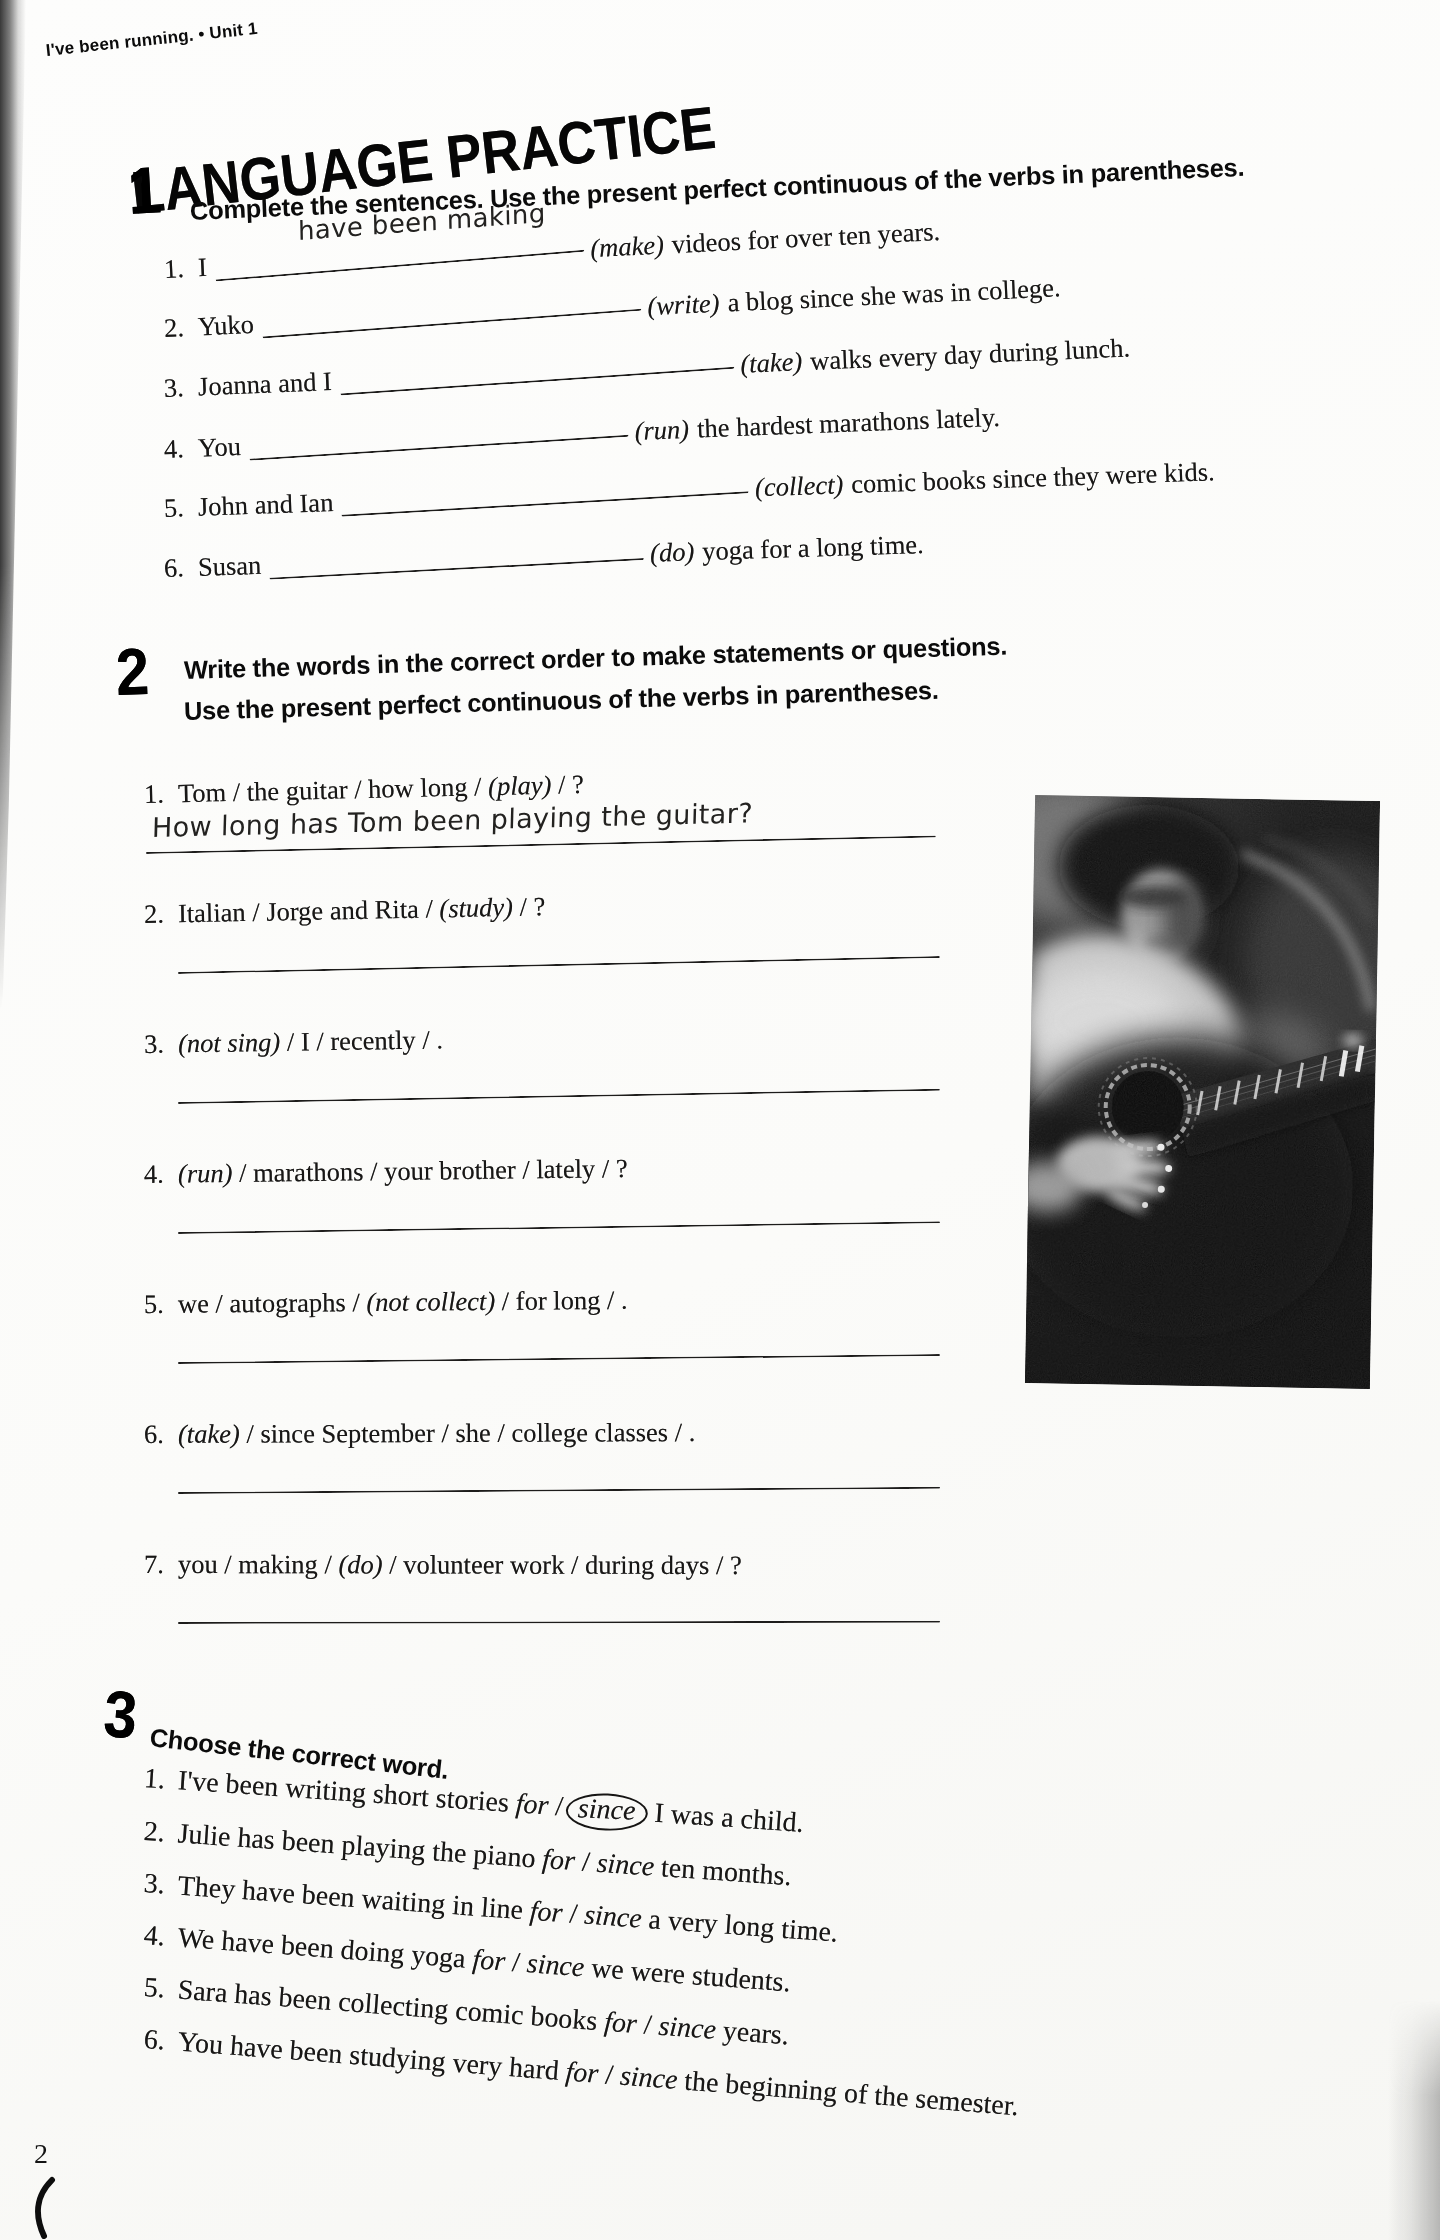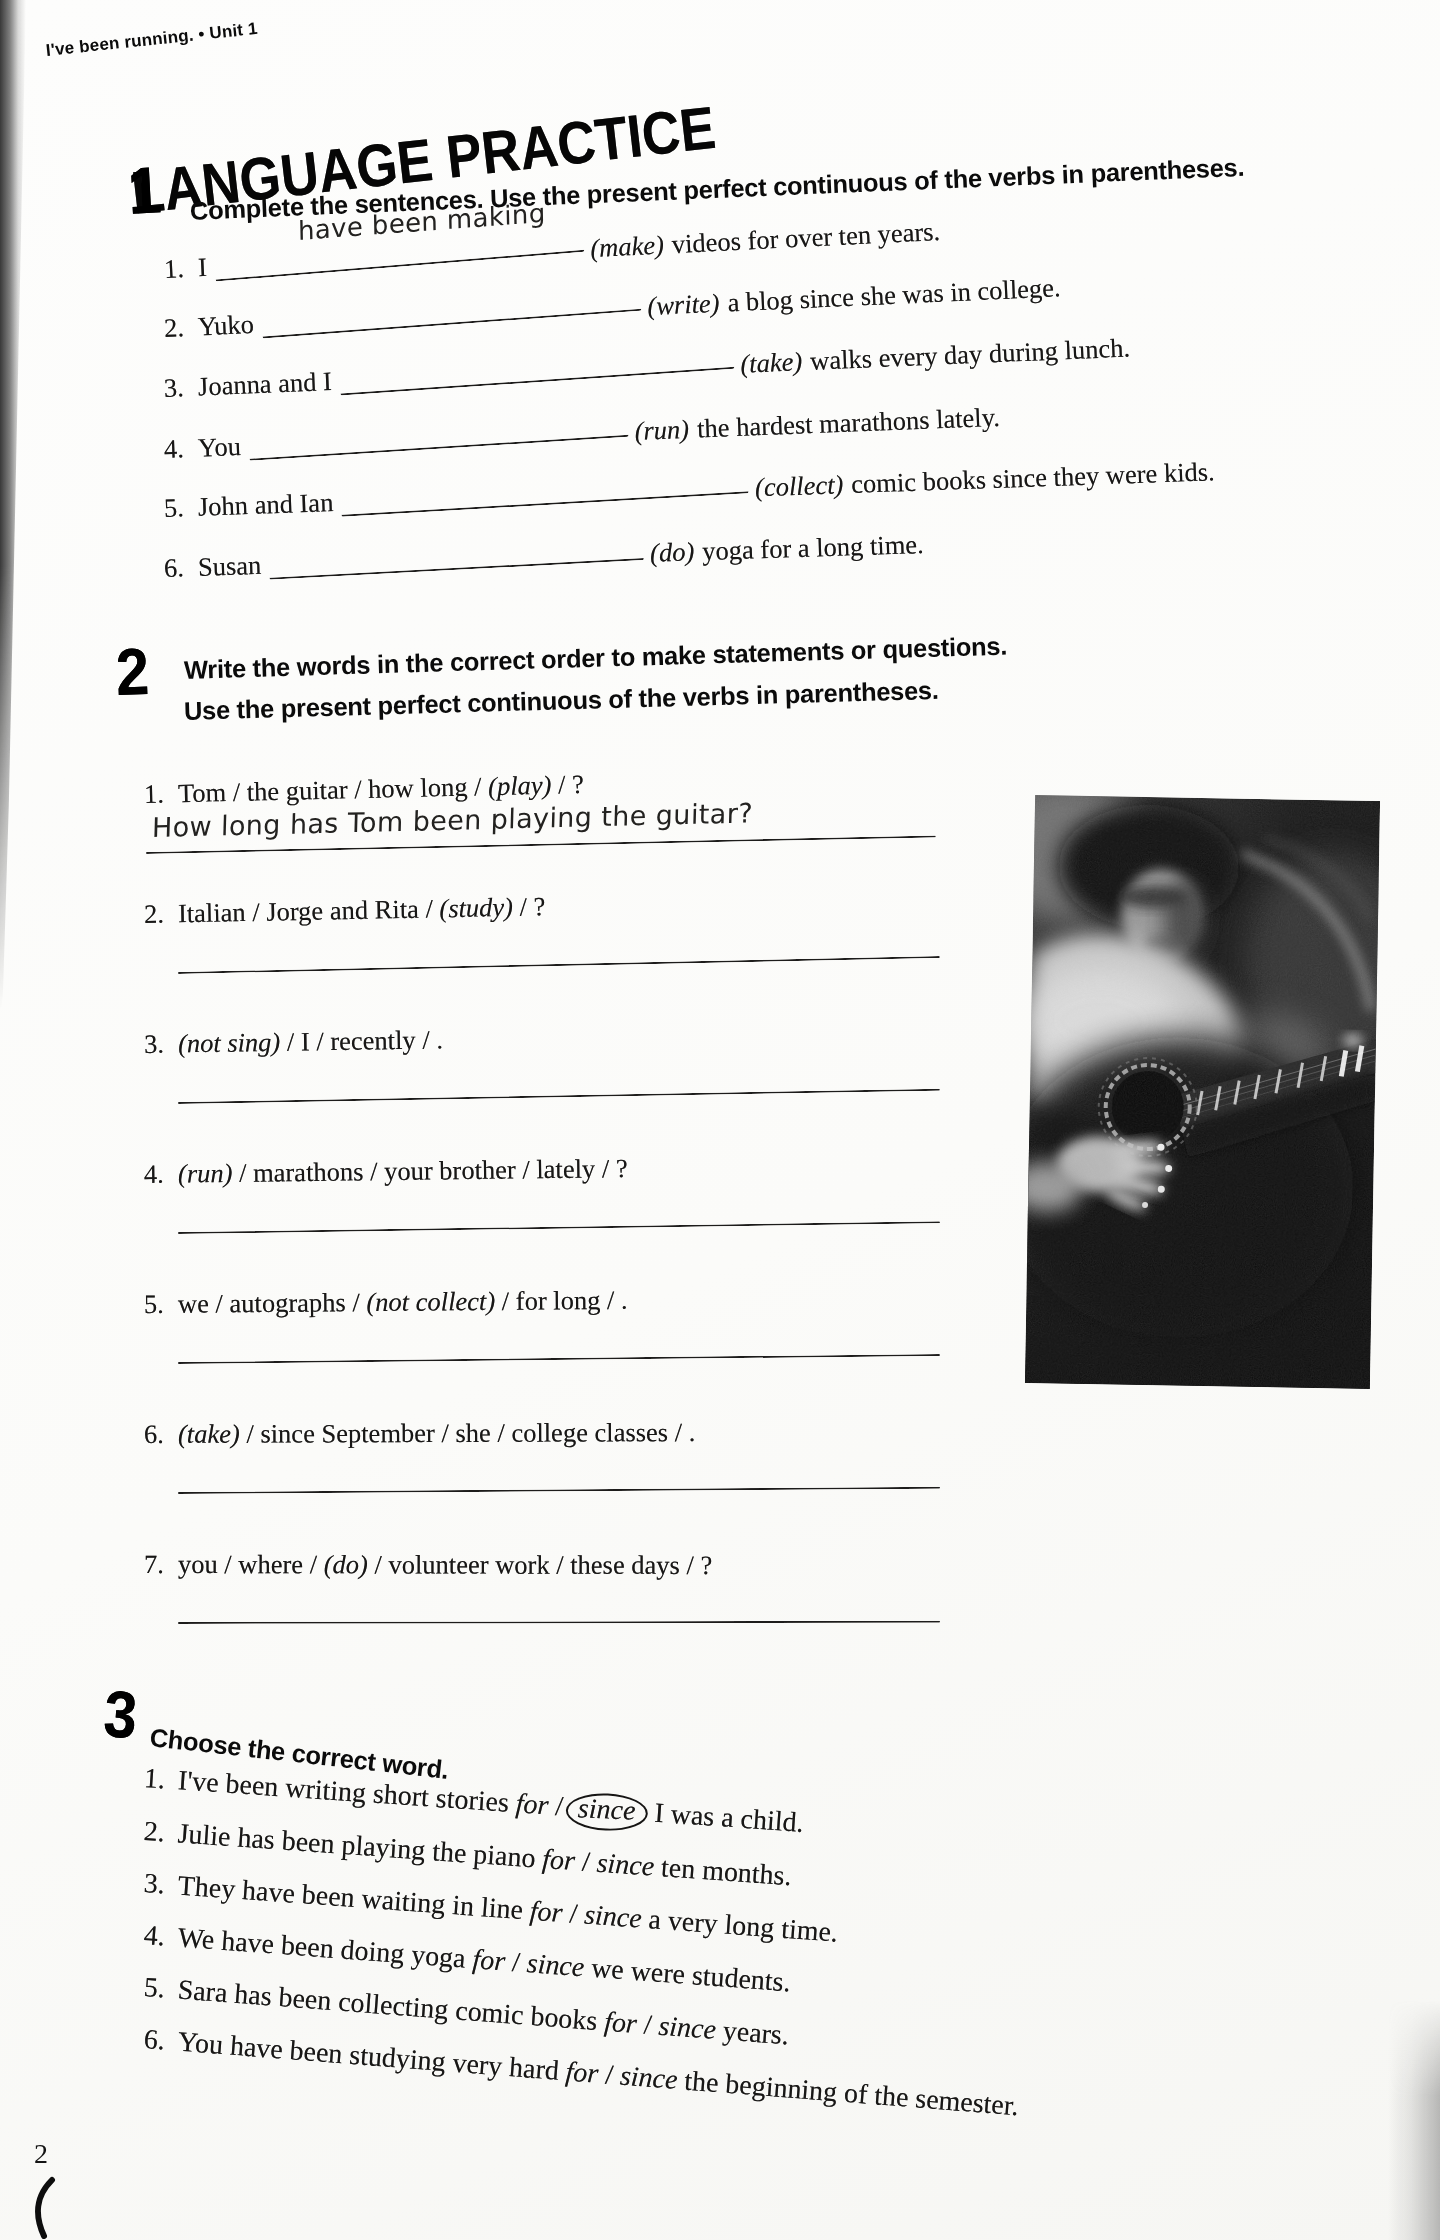--- a/index.html
+++ b/index.html
@@ -107,21 +107,21 @@
 
   <div class="row serif" style="left:144px;top:1158px;transform:rotate(-0.7deg);"><span class="num">4.</span><span></span><span class="it">(run)</span><span> / marathons / your brother / lately / ?</span></div>
   <div class="blankline" style="left:178px;top:1232px;width:762px;transform:rotate(-0.8deg);"></div>
 
   <div class="row serif" style="left:144px;top:1288px;transform:rotate(-0.5deg);"><span class="num">5.</span><span>we / autographs / </span><span class="it">(not collect)</span><span> / for long / .</span></div>
   <div class="blankline" style="left:178px;top:1362px;width:762px;transform:rotate(-0.6deg);"></div>
 
   <div class="row serif" style="left:144px;top:1418px;transform:rotate(-0.2deg);"><span class="num">6.</span><span></span><span class="it">(take)</span><span> / since September / she / college classes / .</span></div>
   <div class="blankline" style="left:178px;top:1492px;width:762px;transform:rotate(-0.4deg);"></div>
 
-  <div class="row serif" style="left:144px;top:1548px;transform:rotate(0.1deg);"><span class="num">7.</span><span>you / where / </span><span class="it">(do)</span><span> / volunteer work / these days / ?</span></div>
+  <div class="row serif" style="left:144px;top:1548px;transform:rotate(0.1deg);"><span class="num">7.</span><span>you / making / </span><span class="it">(do)</span><span> / volunteer work / during days / ?</span></div>
   <div class="blankline" style="left:178px;top:1622px;width:762px;transform:rotate(-0.1deg);"></div>
 
   <div class="photo">
     <svg width="345" height="588" viewBox="0 0 345 588">
       <defs>
         <filter id="b6" x="-40%" y="-40%" width="180%" height="180%">
             <feGaussianBlur stdDeviation="6"></feGaussianBlur>
           </filter>
         <filter id="b10" x="-40%" y="-40%" width="180%" height="180%">
             <feGaussianBlur stdDeviation="10"></feGaussianBlur>

